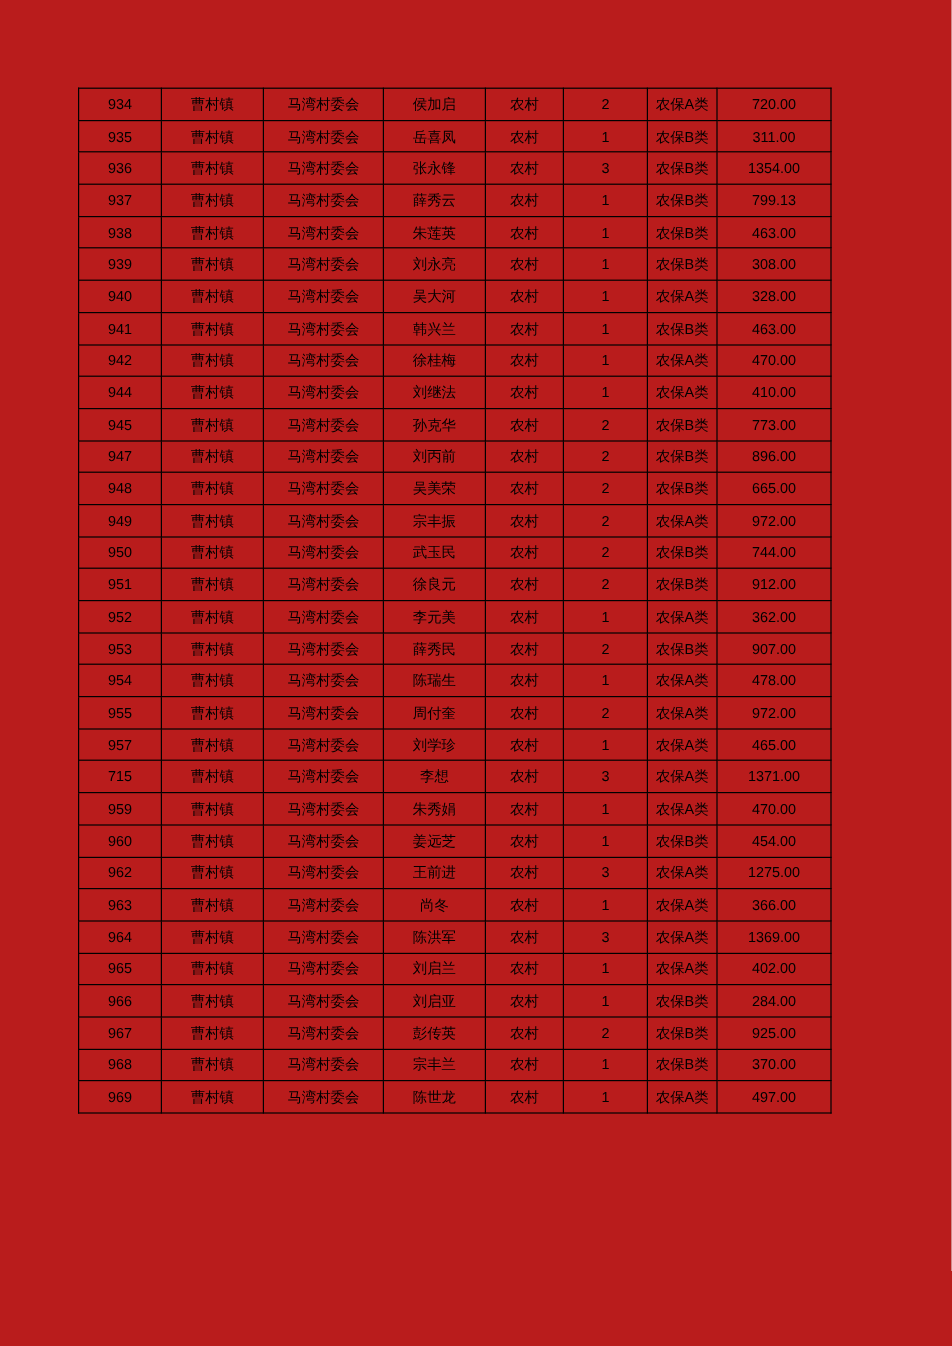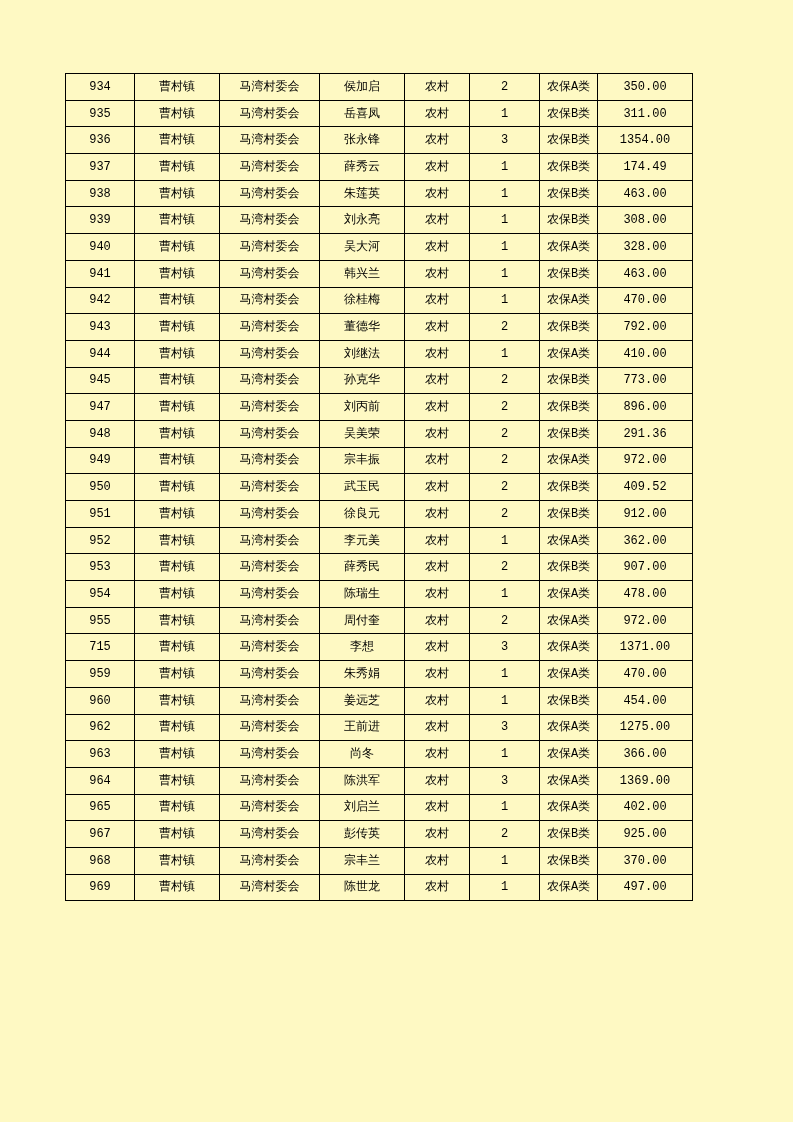--- a/index.html
+++ b/index.html
@@ -4,24 +4,24 @@
 <style>
   html, body {
     margin: 0;
     padding: 0;
     background: #e8e8e8;
   }
   .page {
     position: relative;
     width: 793px;
     height: 1122px;
-    background: #fef9c3;
+    background: #b91c1c;
     margin: 0 auto;
     overflow: hidden;
-    font-family: Liberation Mono, monospace;
+    font-family: Liberation Sans, sans-serif;
     color: #000000;
   }
   table.data-table {
     position: absolute;
     left: 65px;
     top: 73px;
     width: 627px;
     border-collapse: collapse;
     table-layout: fixed;
   }
@@ -54,21 +54,21 @@
     </colgroup>
     <tbody>
         <tr>
           <td>934</td>
           <td>曹村镇</td>
           <td>马湾村委会</td>
           <td>侯加启</td>
           <td>农村</td>
           <td>2</td>
           <td>农保A类</td>
-          <td>350.00</td>
+          <td>720.00</td>
         </tr>
         <tr>
           <td>935</td>
           <td>曹村镇</td>
           <td>马湾村委会</td>
           <td>岳喜凤</td>
           <td>农村</td>
           <td>1</td>
           <td>农保B类</td>
           <td>311.00</td>
@@ -84,21 +84,21 @@
           <td>1354.00</td>
         </tr>
         <tr>
           <td>937</td>
           <td>曹村镇</td>
           <td>马湾村委会</td>
           <td>薛秀云</td>
           <td>农村</td>
           <td>1</td>
           <td>农保B类</td>
-          <td>174.49</td>
+          <td>799.13</td>
         </tr>
         <tr>
           <td>938</td>
           <td>曹村镇</td>
           <td>马湾村委会</td>
           <td>朱莲英</td>
           <td>农村</td>
           <td>1</td>
           <td>农保B类</td>
           <td>463.00</td>
@@ -137,30 +137,20 @@
           <td>942</td>
           <td>曹村镇</td>
           <td>马湾村委会</td>
           <td>徐桂梅</td>
           <td>农村</td>
           <td>1</td>
           <td>农保A类</td>
           <td>470.00</td>
         </tr>
         <tr>
-          <td>943</td>
-          <td>曹村镇</td>
-          <td>马湾村委会</td>
-          <td>董德华</td>
-          <td>农村</td>
-          <td>2</td>
-          <td>农保B类</td>
-          <td>792.00</td>
-        </tr>
-        <tr>
           <td>944</td>
           <td>曹村镇</td>
           <td>马湾村委会</td>
           <td>刘继法</td>
           <td>农村</td>
           <td>1</td>
           <td>农保A类</td>
           <td>410.00</td>
         </tr>
         <tr>
@@ -184,41 +174,41 @@
           <td>896.00</td>
         </tr>
         <tr>
           <td>948</td>
           <td>曹村镇</td>
           <td>马湾村委会</td>
           <td>吴美荣</td>
           <td>农村</td>
           <td>2</td>
           <td>农保B类</td>
-          <td>291.36</td>
+          <td>665.00</td>
         </tr>
         <tr>
           <td>949</td>
           <td>曹村镇</td>
           <td>马湾村委会</td>
           <td>宗丰振</td>
           <td>农村</td>
           <td>2</td>
           <td>农保A类</td>
           <td>972.00</td>
         </tr>
         <tr>
           <td>950</td>
           <td>曹村镇</td>
           <td>马湾村委会</td>
           <td>武玉民</td>
           <td>农村</td>
           <td>2</td>
           <td>农保B类</td>
-          <td>409.52</td>
+          <td>744.00</td>
         </tr>
         <tr>
           <td>951</td>
           <td>曹村镇</td>
           <td>马湾村委会</td>
           <td>徐良元</td>
           <td>农村</td>
           <td>2</td>
           <td>农保B类</td>
           <td>912.00</td>
@@ -257,20 +247,30 @@
           <td>955</td>
           <td>曹村镇</td>
           <td>马湾村委会</td>
           <td>周付奎</td>
           <td>农村</td>
           <td>2</td>
           <td>农保A类</td>
           <td>972.00</td>
         </tr>
         <tr>
+          <td>957</td>
+          <td>曹村镇</td>
+          <td>马湾村委会</td>
+          <td>刘学珍</td>
+          <td>农村</td>
+          <td>1</td>
+          <td>农保A类</td>
+          <td>465.00</td>
+        </tr>
+        <tr>
           <td>715</td>
           <td>曹村镇</td>
           <td>马湾村委会</td>
           <td>李想</td>
           <td>农村</td>
           <td>3</td>
           <td>农保A类</td>
           <td>1371.00</td>
         </tr>
         <tr>
@@ -325,20 +325,30 @@
         </tr>
         <tr>
           <td>965</td>
           <td>曹村镇</td>
           <td>马湾村委会</td>
           <td>刘启兰</td>
           <td>农村</td>
           <td>1</td>
           <td>农保A类</td>
           <td>402.00</td>
+        </tr>
+        <tr>
+          <td>966</td>
+          <td>曹村镇</td>
+          <td>马湾村委会</td>
+          <td>刘启亚</td>
+          <td>农村</td>
+          <td>1</td>
+          <td>农保B类</td>
+          <td>284.00</td>
         </tr>
         <tr>
           <td>967</td>
           <td>曹村镇</td>
           <td>马湾村委会</td>
           <td>彭传英</td>
           <td>农村</td>
           <td>2</td>
           <td>农保B类</td>
           <td>925.00</td>

